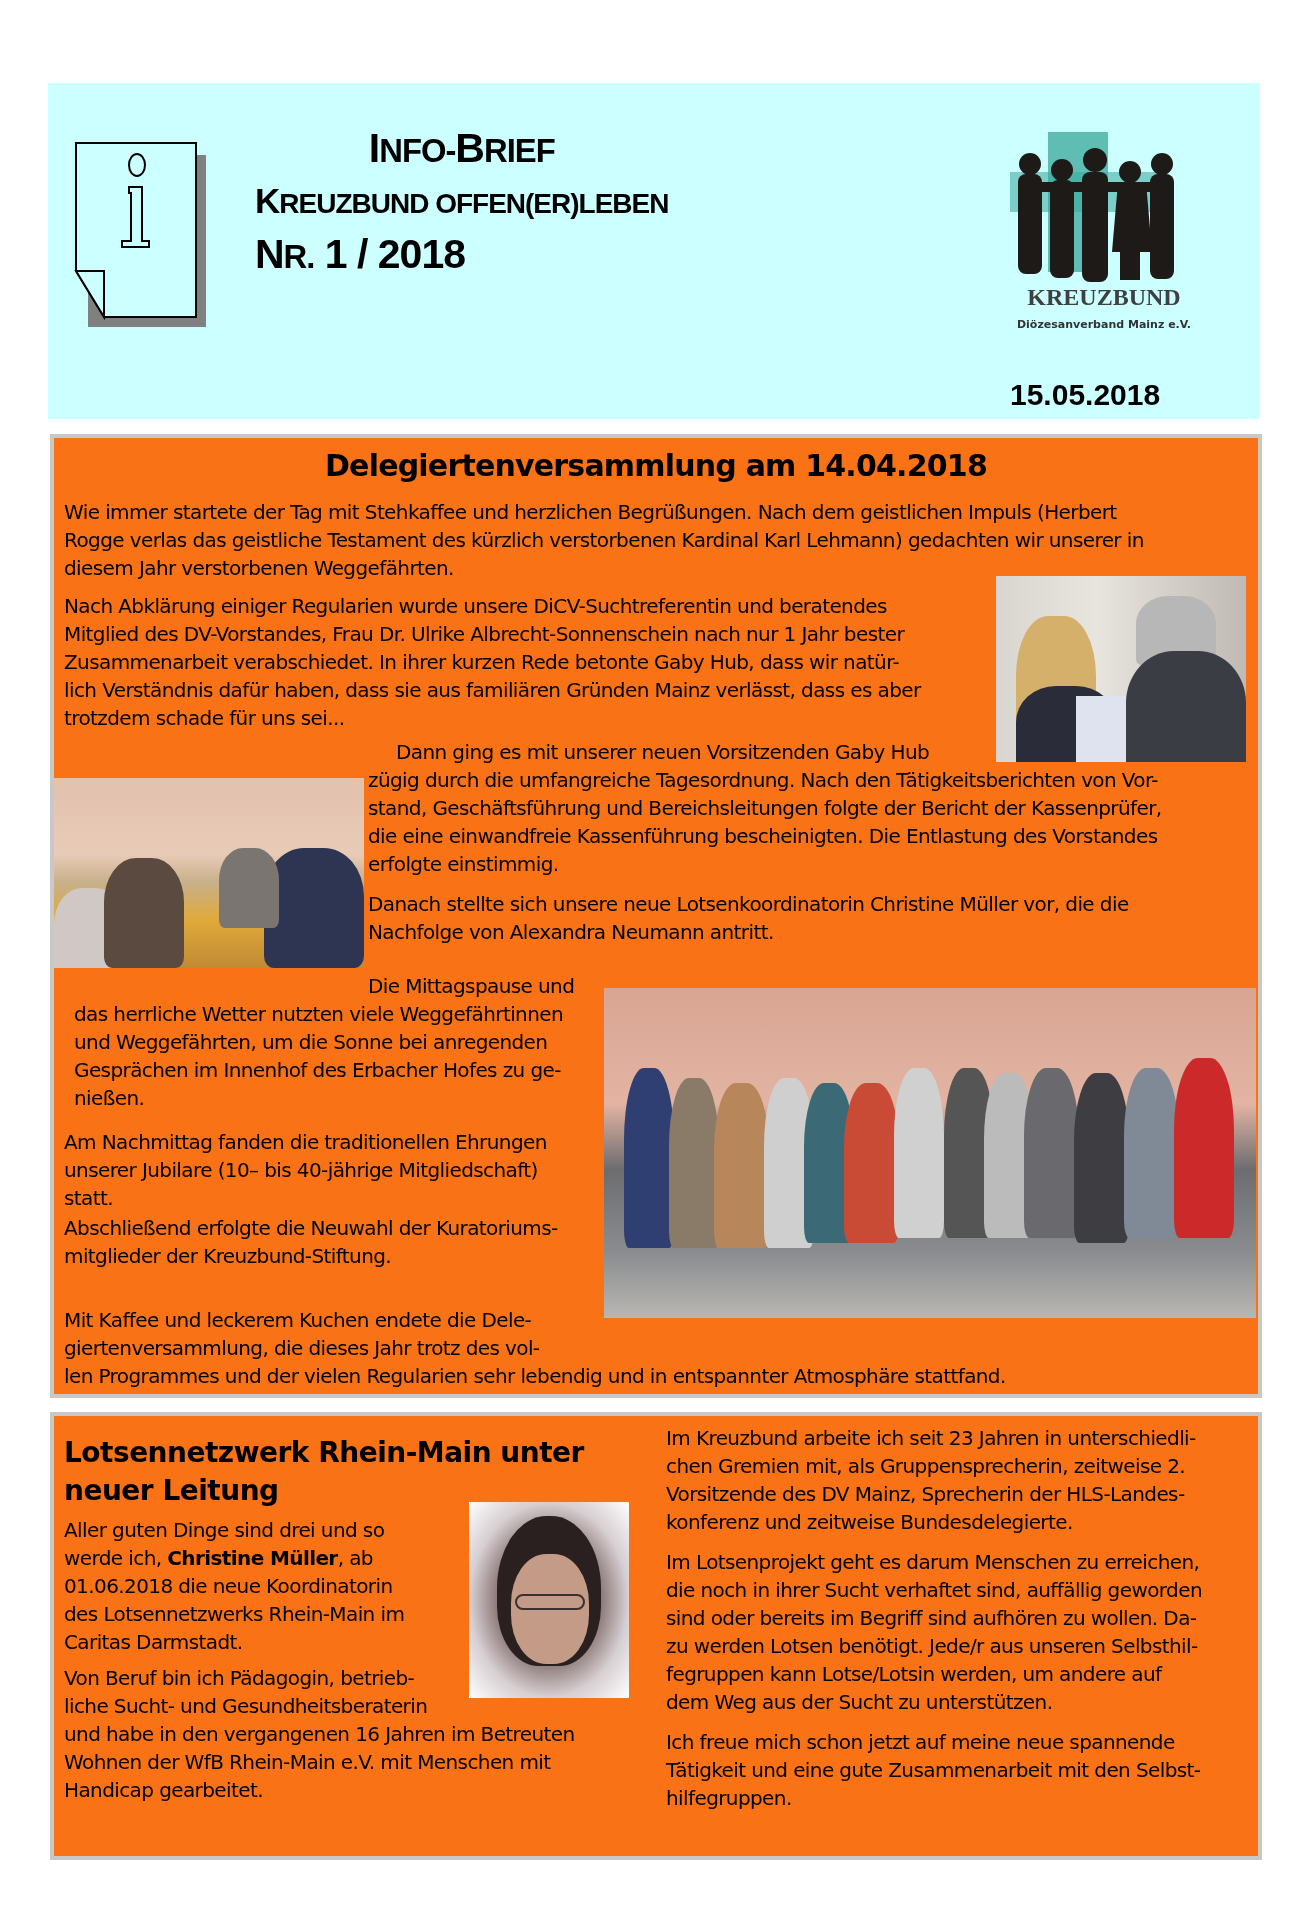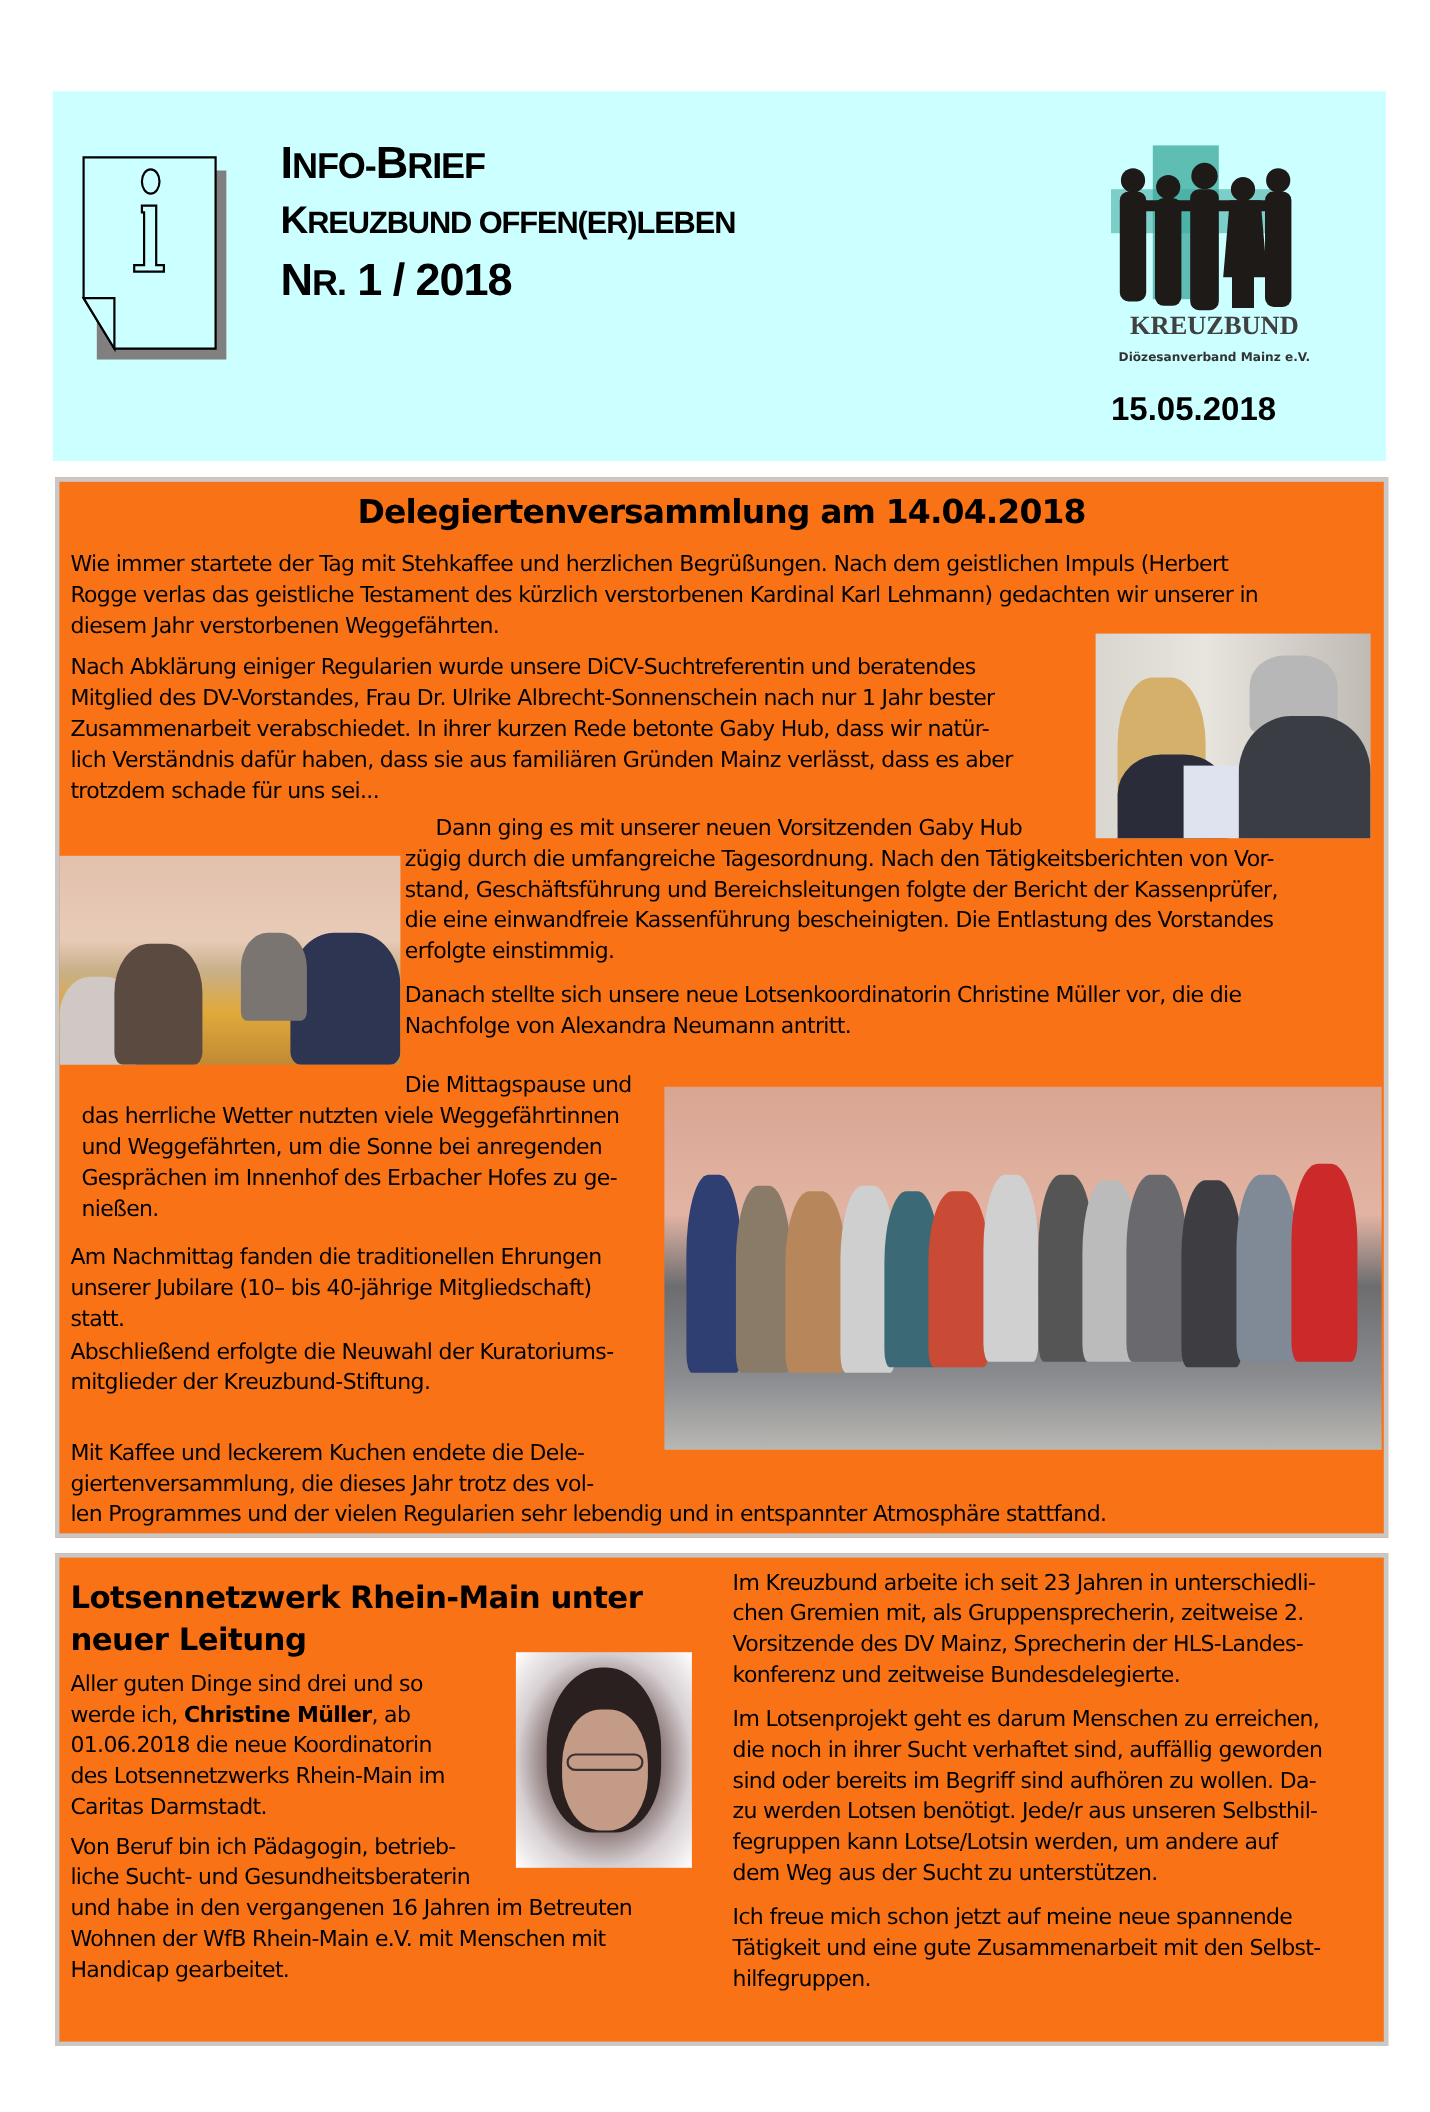--- a/index.html
+++ b/index.html
@@ -1,28 +1,28 @@
 <!DOCTYPE html>
 <html><head>
 <meta charset="utf-8">
 <style>
   html, body { margin:0; padding:0; background:#ffffff; }
   body { width:1300px; height:1920px; position:relative; overflow:hidden;
          font-family:"DejaVu Sans Condensed","DejaVu Sans", sans-serif; color:#000; }
   .header-box { position:absolute; left:48px; top:83px; width:1212px; height:336px; background:#ccffff; }
   .info-icon { position:absolute; left:74px; top:141px; width:132px; height:186px; }
   .title-block { position:absolute; left:255px; top:128px; font-family:"Liberation Sans", sans-serif; font-weight:bold; line-height:1; letter-spacing:-1px; }
-  .t1 { font-size:41px; margin-bottom:14px; }
+  .t1 { font-size:41px; margin-bottom:14px;text-align:center; }
   .t2 { font-size:35px; margin-bottom:16px; }
   .t3 { font-size:41px; }
   .sc-small { font-size:0.8em; }
   .logo { position:absolute; left:1000px; top:132px; width:210px; height:200px; }
   .logo-name { position:absolute; left:1006px; top:284px; width:196px; text-align:center; font-family:"Liberation Serif", serif; font-weight:bold; font-size:24px; color:#404040; }
   .logo-sub { position:absolute; left:994px; top:318px; width:220px; text-align:center; font-family:"DejaVu Sans", sans-serif; font-weight:bold; font-size:11px; color:#333; }
-  .date { position:absolute; left:1010px; top:356px; font-family:"Liberation Sans", sans-serif; font-weight:bold; font-size:30px; }
+  .date { position:absolute; left:1010px; top:378px; font-family:"Liberation Sans", sans-serif; font-weight:bold; font-size:30px; }
 
   .section { position:absolute; background:#f97316; border:4px solid #c8c8c8; box-sizing:border-box; }
   .sec1 { left:50px; top:434px; width:1212px; height:964px; }
   .sec2 { left:50px; top:1412px; width:1212px; height:448px; }
 
   .txt { position:absolute; font-family:"DejaVu Sans", sans-serif; font-size:20px; line-height:28px; letter-spacing:-0.6px; margin:0; white-space:nowrap; }
   .h1 { position:absolute; left:0; right:0; top:10px; text-align:center; font-family:"DejaVu Sans", sans-serif; font-weight:bold; font-size:30px; letter-spacing:-0.8px; }
   .h2 { position:absolute; left:10px; top:18px; font-family:"DejaVu Sans", sans-serif; font-weight:bold; font-size:28px; line-height:38px; letter-spacing:-0.5px; }
 
   .photo { position:absolute; overflow:hidden; }

